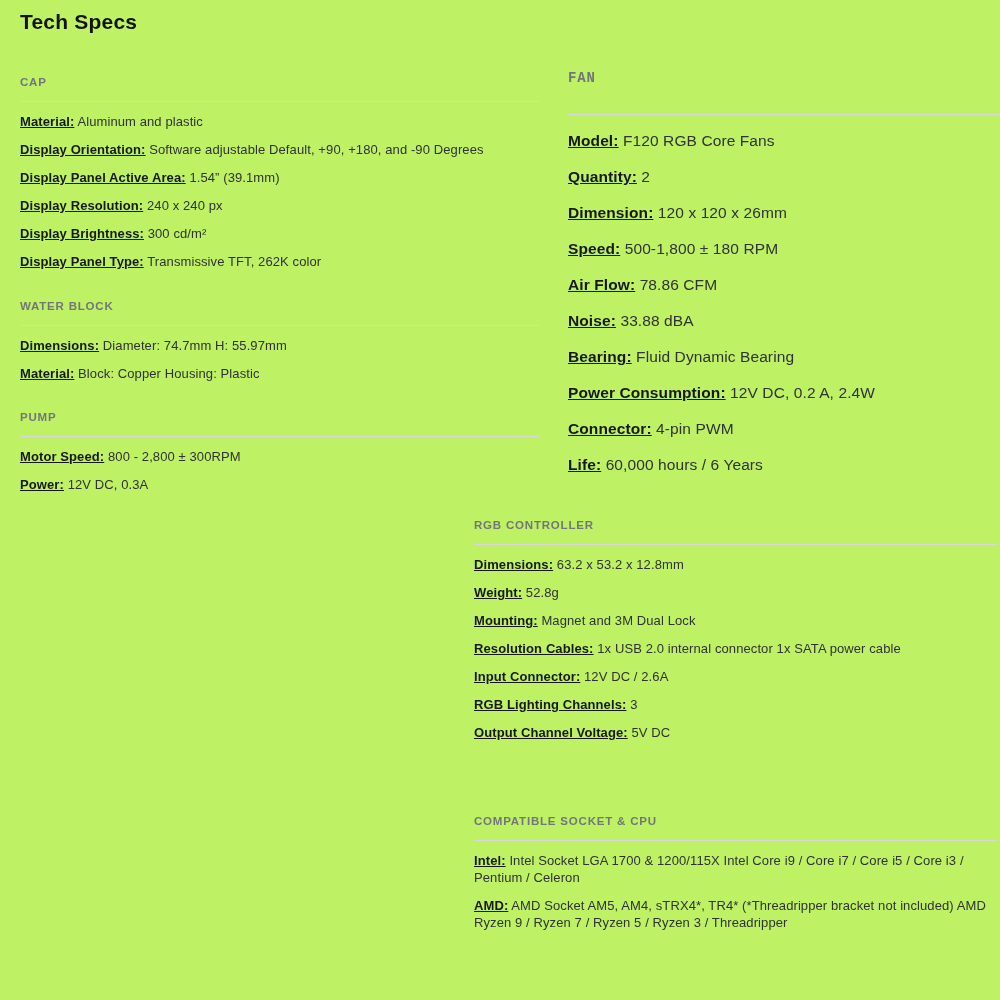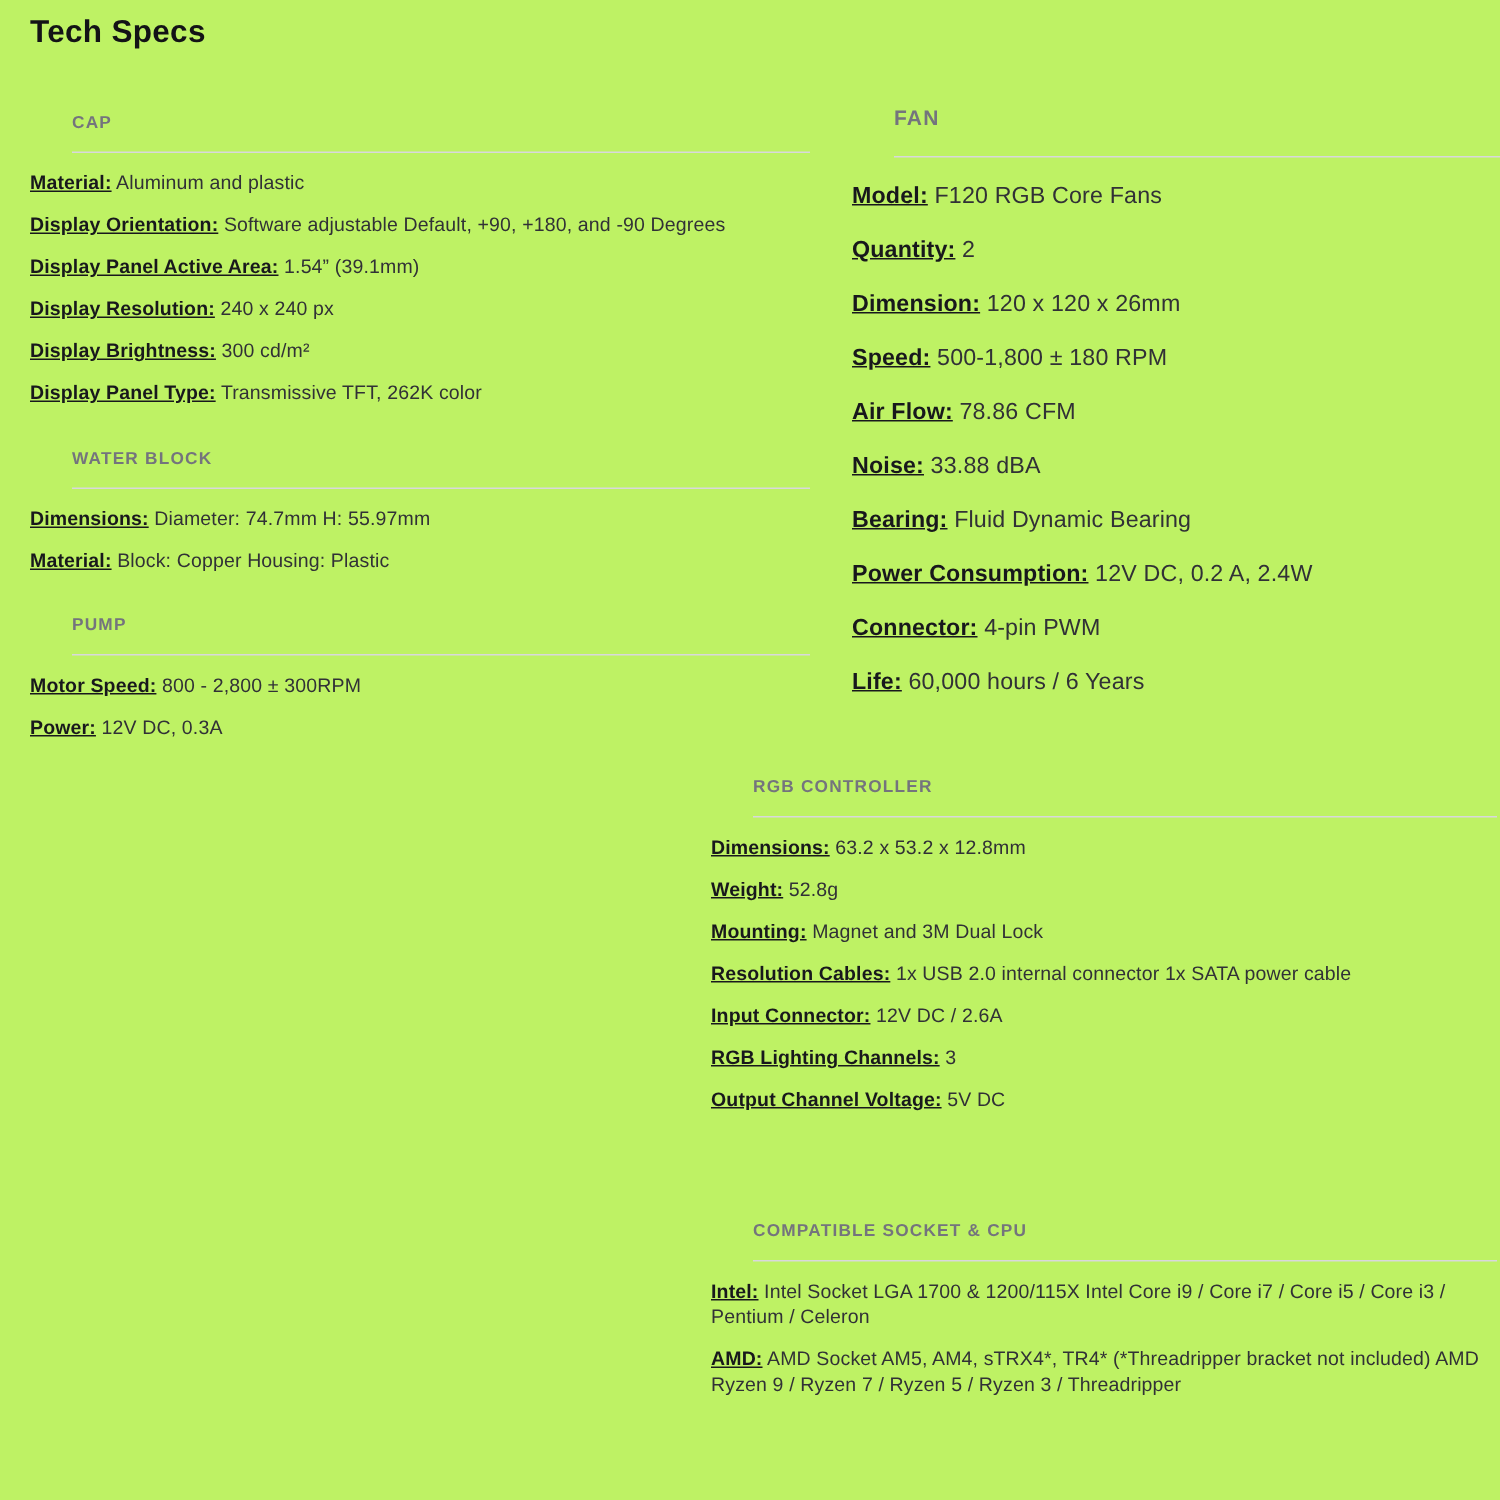--- a/index.html
+++ b/index.html
@@ -20,34 +20,33 @@
     position:absolute; left:20px; top:10px;
     font-size:21px; font-weight:700; color:#131316;
     letter-spacing:0.2px;
   }
   .spec-section { position:absolute; }
   .section-heading {
     font-size:11.5px; font-weight:700; color:#74747d;
     letter-spacing:0.8px;
     padding-bottom:13px;
     border-bottom:1px solid #d8d8dc;
-    margin-left:28px;
   }
   .spec-row {
     margin-top:11px;
     font-size:13px;
     line-height:17px;
     letter-spacing:0.1px;
     color:#313136;
   }
   .spec-label { font-weight:700; color:#18181c;text-decoration:underline; }
   .spec-value { font-weight:400; color:#313136; }
 
   
-  .fan .section-heading { font-size:14px; padding-bottom:18px; }
+  .fan .section-heading { font-size:14px; padding-bottom:28px;font-family:Liberation Mono, monospace; }
   .fan .spec-row { margin-top:16px; font-size:15.5px; line-height:20px; }
 
   
   #sec-cap        { left:20px;  top:76px;  width:520px; }
   #sec-waterblock { left:20px;  top:300px; width:520px; }
   #sec-pump       { left:20px;  top:411px; width:520px; }
   #sec-radiator   { left:20px;  top:522px; width:440px; }
   #sec-tube       { left:12px;  top:635px; width:448px; }
   #sec-fan        { left:568px; top:70px;  width:432px; }
   #sec-rgb        { left:474px; top:519px; width:524px; }

